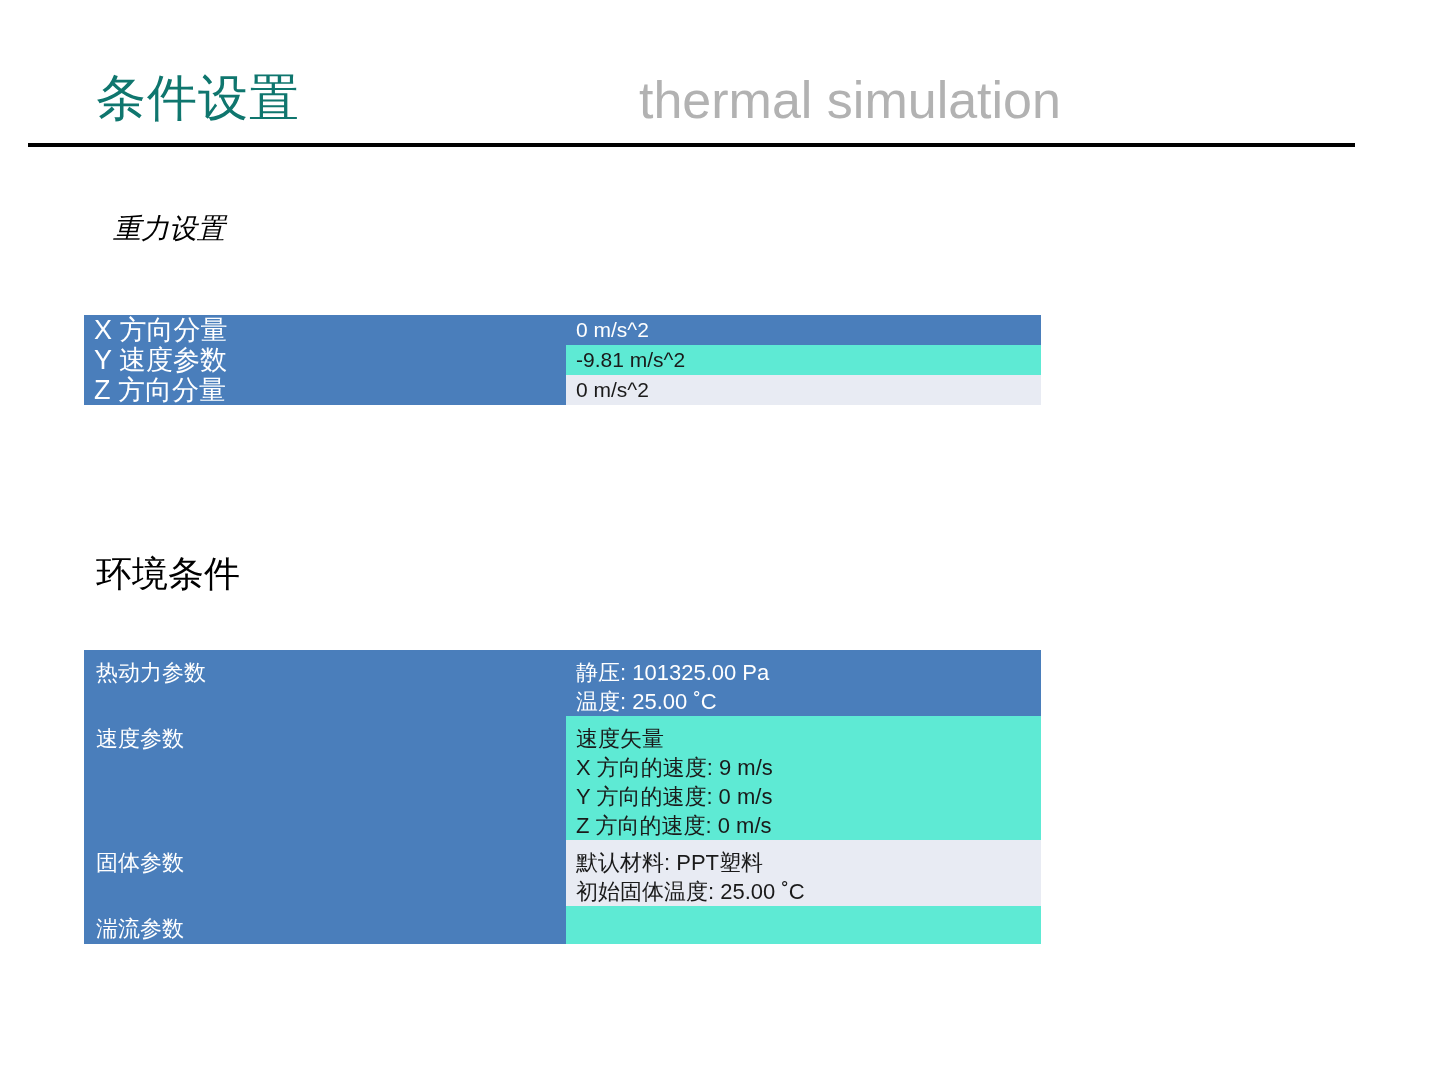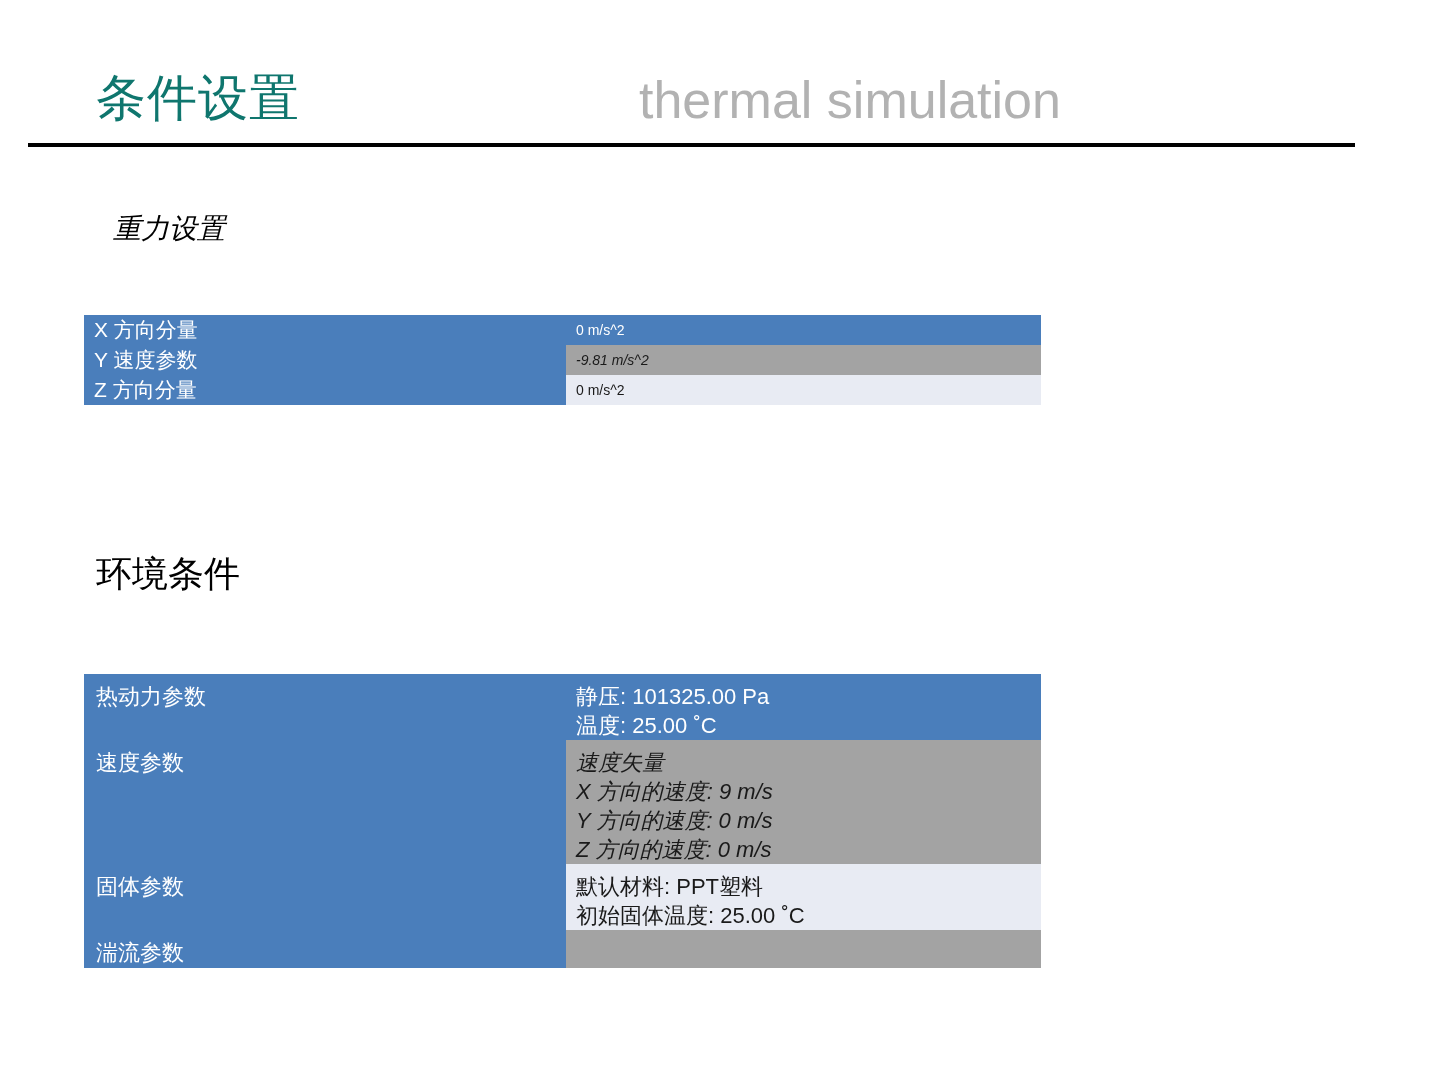--- a/index.html
+++ b/index.html
@@ -101,53 +101,52 @@
   .cell-value {
     font-family: "Liberation Sans", sans-serif;
     border-bottom: 2px solid #ffffff;
     box-sizing: border-box;
   }
   .cell-value.tone-blue {
     background: #4a7ebb;
     color: #ffffff;
   }
   .cell-value.tone-mid {
-    background: #a3a3a3;
+    background: #5eead4;
     color: #1a1a1a;
-    font-style: italic;
   }
   .cell-value.tone-light {
     background: #e8ebf3;
     color: #1a1a1a;
   }
 
   
   #gravity-table {
     left: 84px;
     top: 315px;
     width: 957px;
   }
   #gravity-table .cell-label {
     width: 482px;
     height: 30px;
+    font-size: 27px;
+    line-height: 28px;
+    padding: 1px 0 0 10px;
+  }
+  #gravity-table .cell-value {
+    height: 18px;
     font-size: 21px;
     line-height: 28px;
     padding: 1px 0 0 10px;
   }
-  #gravity-table .cell-value {
-    height: 18px;
-    font-size: 14px;
-    line-height: 28px;
-    padding: 1px 0 0 10px;
-  }
 
   
   #ambient-table {
     left: 84px;
-    top: 674px;
+    top: 650px;
     width: 957px;
   }
   #ambient-table .cell-label {
     width: 482px;
     font-size: 22px;
     line-height: 30px;
     padding: 8px 0 0 12px;
   }
   #ambient-table .cell-value {
     font-size: 22px;

